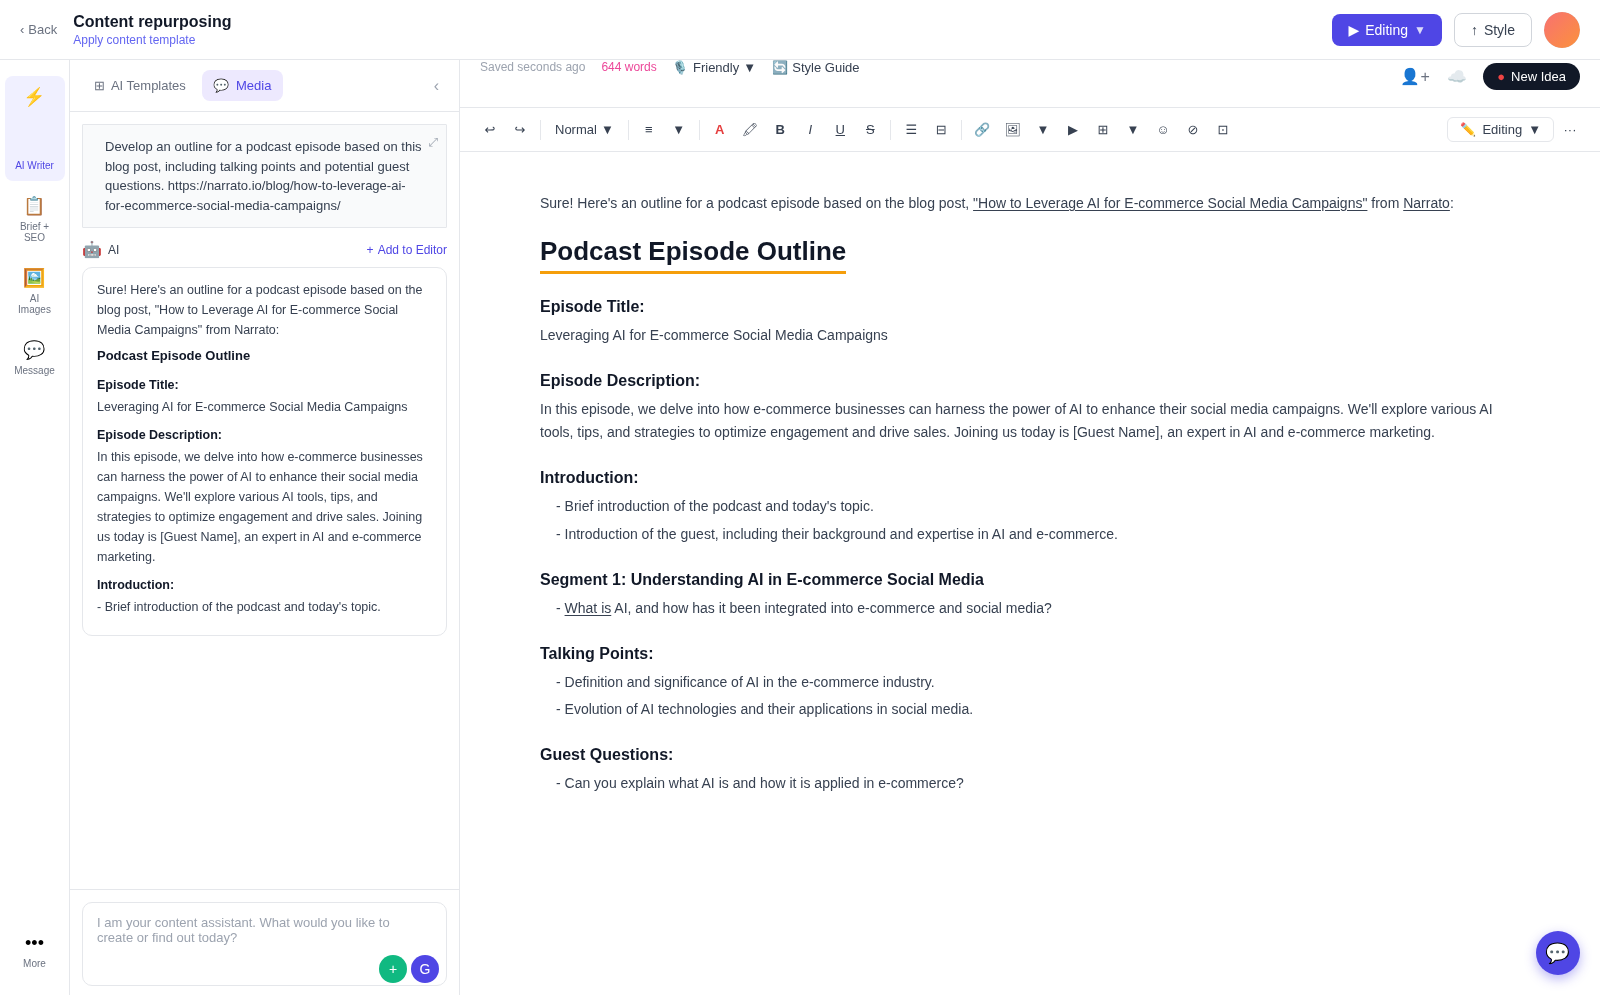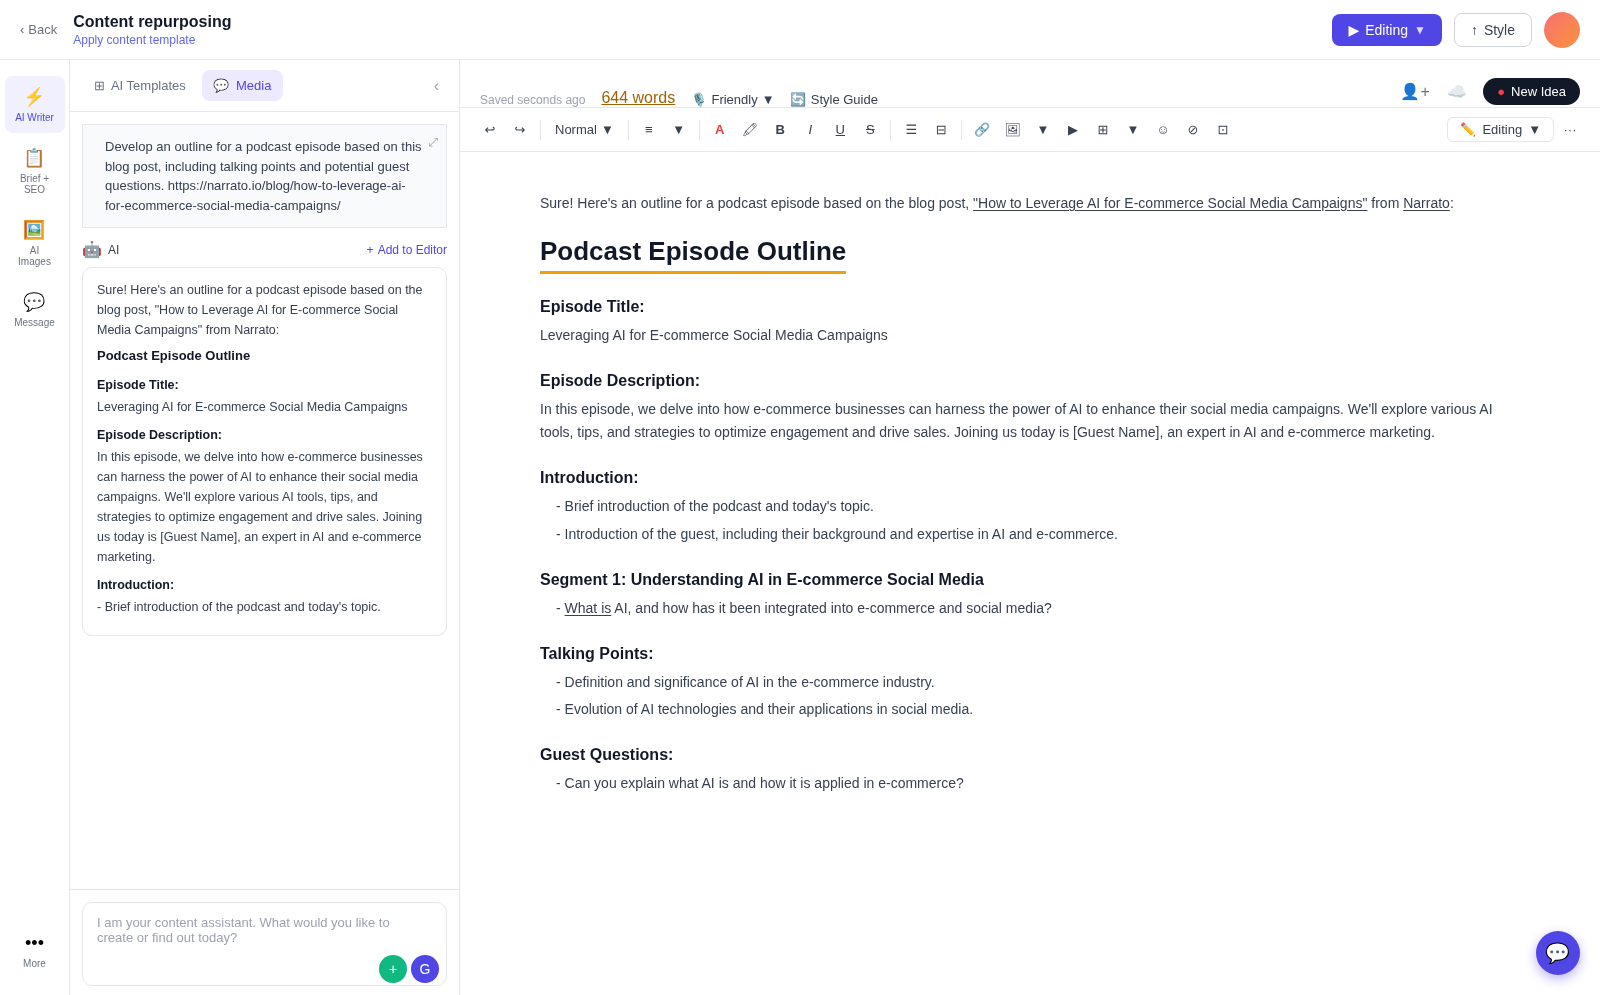--- a/index.html
+++ b/index.html
@@ -37,21 +37,21 @@
       width: 70px; border-right: 1px solid #e5e7eb; display: flex; flex-direction: column;
       align-items: center; padding: 16px 0; gap: 4px; background: #fff; flex-shrink: 0;
     }
     .sidebar-item {
       display: flex; flex-direction: column; align-items: center; gap: 4px;
       padding: 10px 8px; border-radius: 8px; cursor: pointer; width: 60px; text-align: center;
     }
     .sidebar-item.active { background: #f0f0ff; }
     .sidebar-item .icon { font-size: 18px; }
     .sidebar-item .label { font-size: 10px; color: #6b7280; }
-    .sidebar-item.active .label { color: #4f46e5; }
+    .sidebar-item.active .label { color: #4f46e5; margin-top: 48px; }
 
     
     .panel {
       width: 390px; border-right: 1px solid #e5e7eb; display: flex; flex-direction: column;
       background: #fff; flex-shrink: 0; overflow: hidden;
     }
     .panel-tabs {
       display: flex; align-items: center; border-bottom: 1px solid #e5e7eb; padding: 0 12px; height: 52px;
       gap: 4px;
     }
@@ -105,25 +105,25 @@
       display: flex; justify-content: flex-end; margin-top: -34px; padding-right: 8px;
       position: relative; z-index: 1;
     }
     .send-icons { display: flex; align-items: center; gap: 4px; }
     .send-icon { width: 28px; height: 28px; border-radius: 50%; display: flex; align-items: center; justify-content: center; cursor: pointer; font-size: 14px; }
 
     
     .editor-area { flex: 1; display: flex; flex-direction: column; overflow: hidden; }
 
     .editor-toolbar-top {
-      display: flex; align-items: flex-end; padding: 0 20px; height: 48px;
+      display: flex; align-items: flex-start; padding: 0 20px; height: 48px;
       border-bottom: 1px solid #e5e7eb; gap: 16px; flex-shrink: 0;
     }
     .save-status { font-size: 12px; color: #9ca3af; }
-    .word-count { font-size: 16px; color: #a16207; text-decoration: underline; }
+    .word-count { font-size: 12px; color: #ec4899; }
     .tone-btn {
       display: flex; align-items: center; gap: 4px; background: none; border: none;
       cursor: pointer; font-size: 13px; color: #374151;
     }
     .style-guide-btn {
       display: flex; align-items: center; gap: 4px; background: none; border: none;
       cursor: pointer; font-size: 13px; color: #374151;
     }
     .toolbar-right { margin-left: auto; display: flex; align-items: center; gap: 10px; }
     .new-idea-btn {

